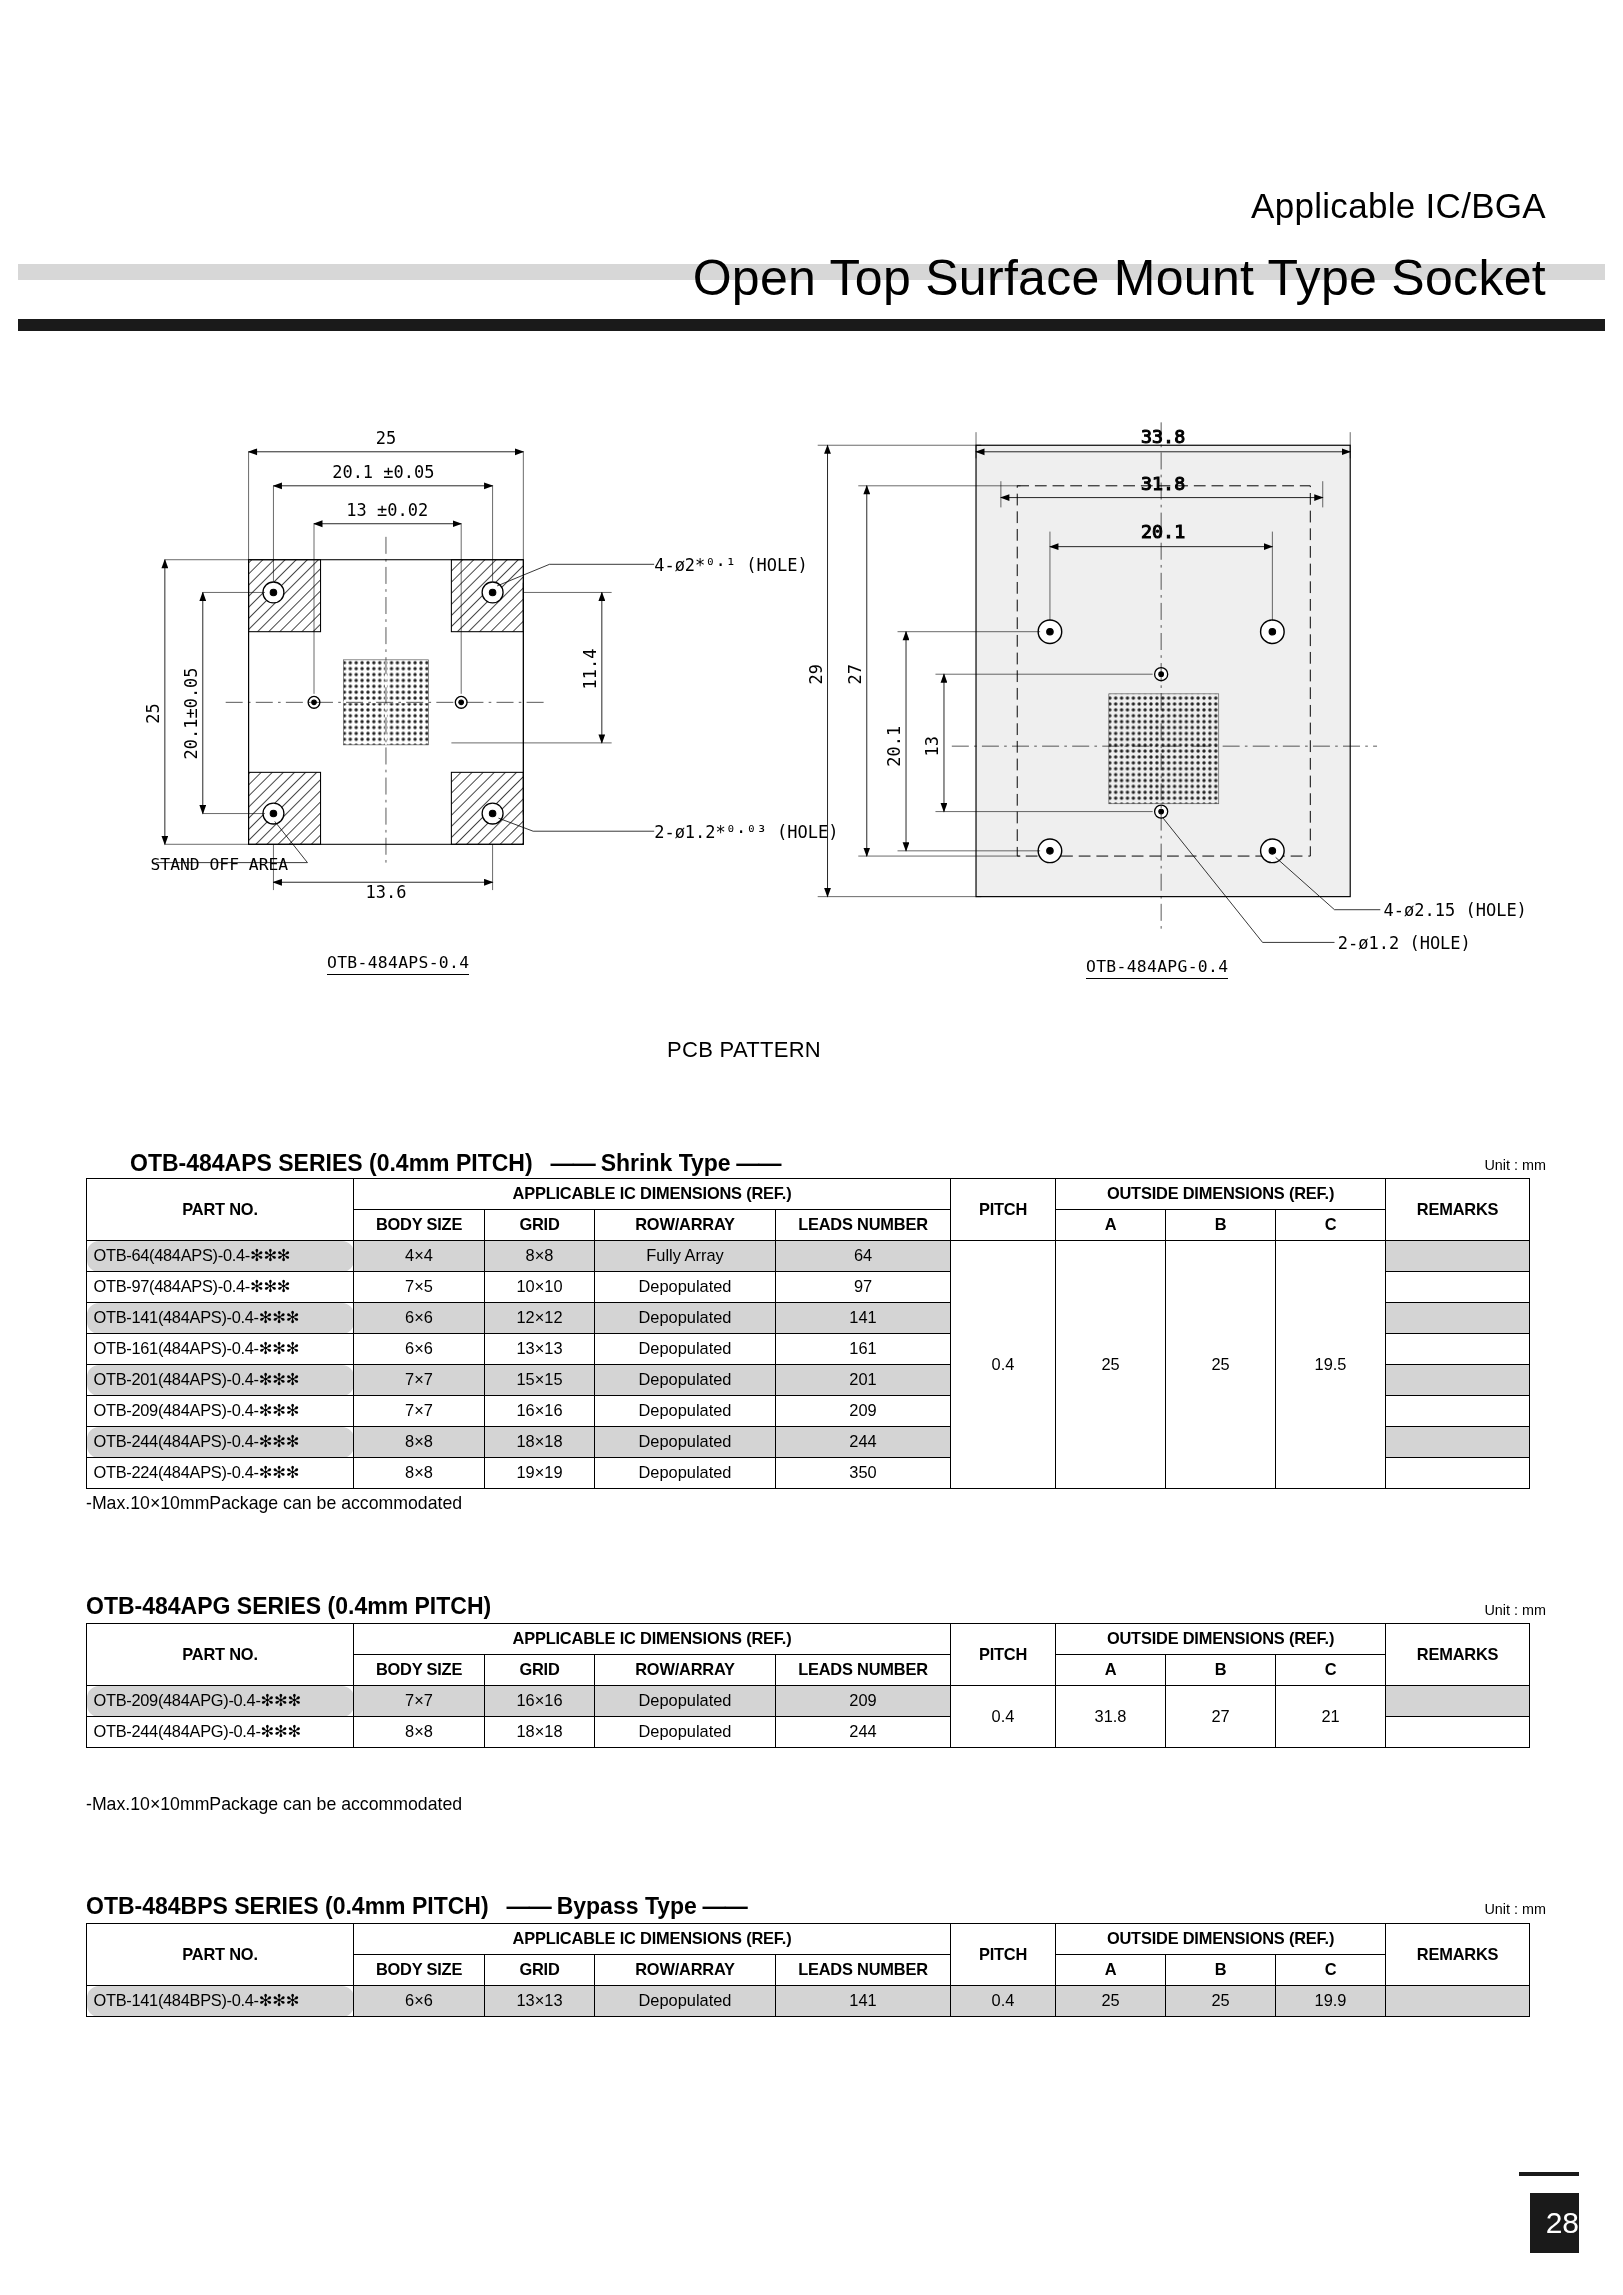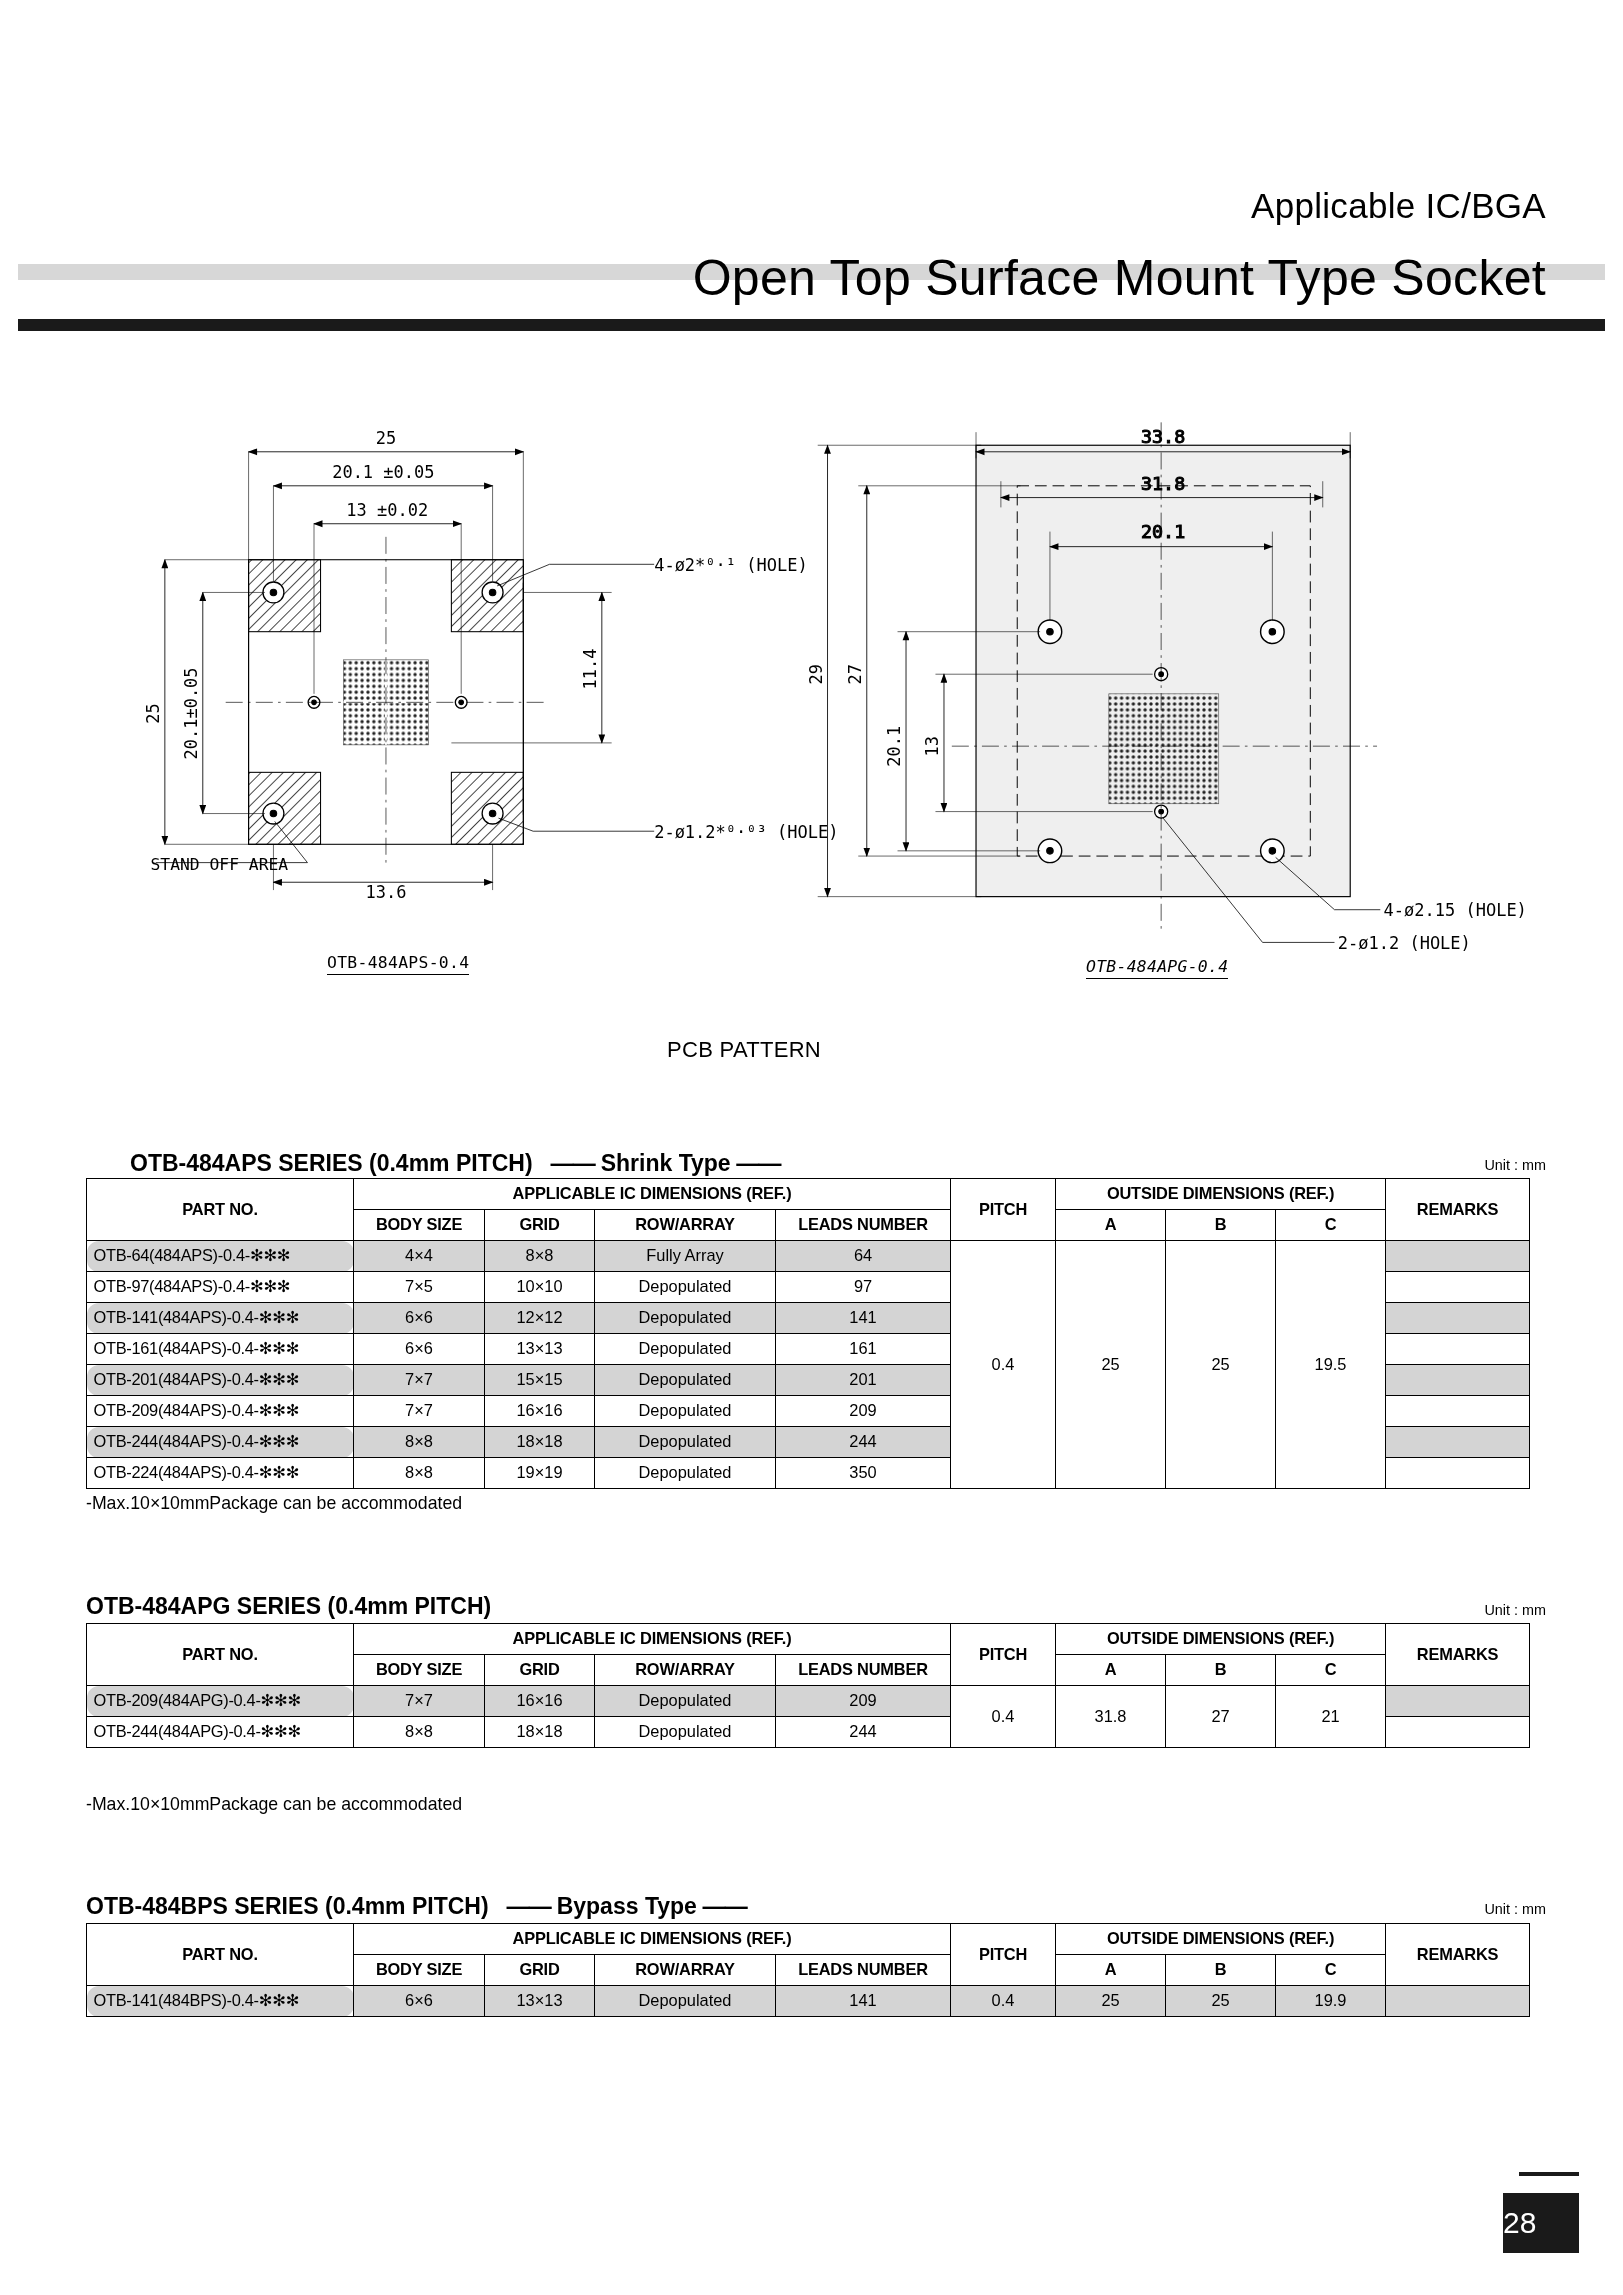--- a/index.html
+++ b/index.html
@@ -97,22 +97,22 @@
   col.c-leads{width:175px;}
   col.c-pitch{width:105px;}
   col.c-a{width:110px;}
   col.c-b{width:110px;}
   col.c-c{width:110px;}
   col.c-rem{width:144px;}
 
   
   .pg-box{
     position:absolute;right:44px;top:2193px;
-    width:76px;height:60px;background:#1a1a1a;color:#fff;
-    font-size:30px;text-align:left;line-height:60px;
+    width:49px;height:60px;background:#1a1a1a;color:#fff;
+    font-size:30px;text-align:right;line-height:60px;
   }
   .pg-rule{
     position:absolute;right:44px;top:2172px;width:60px;height:3.9px;background:#1a1a1a;
   }
 </style>
 </head>
 <body>
 
 <div class="page">
 
@@ -286,21 +286,21 @@
         <text x="0" y="0" transform="translate(1256,1030) rotate(-90)" text-anchor="middle">29</text>
         <text x="0" y="0" transform="translate(1316,1030) rotate(-90)" text-anchor="middle">27</text>
         <text x="0" y="0" transform="translate(1376,1140) rotate(-90)" text-anchor="middle">20.1</text>
         <text x="0" y="0" transform="translate(1434,1140) rotate(-90)" text-anchor="middle">13</text>
         <text x="2115" y="1400" text-anchor="start">4-ø2.15 (HOLE)</text>
         <text x="2045" y="1450" text-anchor="start">2-ø1.2 (HOLE)</text>
       </g>
     </svg>
 
     <div class="cap cap-underline" style="left:327px;top:953px;">OTB-484APS-0.4</div>
-    <div class="cap cap-underline" style="left:1086px;top:957px;font-style:italic;">OTB-484APG-0.4</div>
+    <div class="cap cap-underline" style="left:1086px;top:957px;">OTB-484APG-0.4</div>
   </div>
 
   <div class="pcb-pattern">PCB PATTERN</div>
 
   <div class="sec-title" style="left:86px;top:1150px;margin-left:44px;">
     <span>OTB-484APS SERIES (0.4mm PITCH)</span>
     <span style="letter-spacing:-0.7px;">&nbsp;&nbsp;——&nbsp;</span><span class="sfx">Shrink Type</span><span style="letter-spacing:-0.7px;">&nbsp;——</span>
   </div>
   <div class="unit" style="top:1157px;">Unit : mm</div>
 

